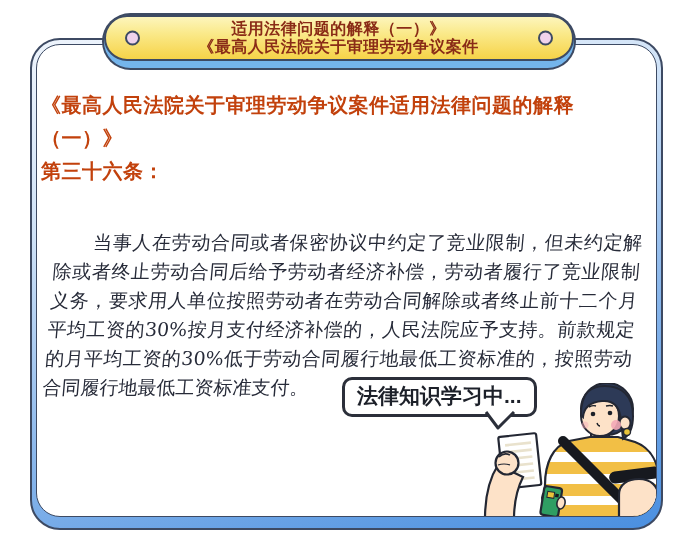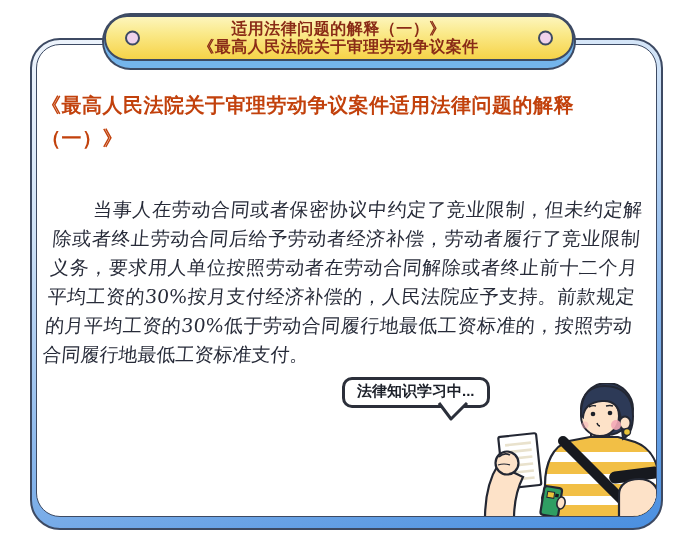--- a/index.html
+++ b/index.html
@@ -55,40 +55,41 @@
     background:#f0d3ec;border:2px solid #3d4a63;
   }
   .stud-left{left:19px;}
   .stud-right{right:19px;}
 
   
   .bubble{
     position:absolute;left:305px;top:332px;z-index:4;
     background:#fff;border:3px solid #2b2f3a;border-radius:10px;
     padding:2px 12px 4px 12px;
-    font-size:15px;font-weight:bold;color:#1c2029;white-space:nowrap;
+    font-size:21px;font-weight:bold;color:#1c2029;white-space:nowrap;
   }
   .bubble-tail{position:absolute;right:16px;bottom:-17px;}
 
   
   .person{
     position:absolute;right:-2px;bottom:-2px;z-index:2;
     width:175px;height:135px;
   }
 </style>
 </head>
 <body>
 
 <div class="page">
 
   <div class="card-outer">
     <div class="card-inner">
 
       <div class="card-title">
         <div>《最高人民法院关于审理劳动争议案件适用法律问题的解释（一）》</div>
+        <div>第三十六条：</div>
       </div>
 
       <p class="card-body">当事人在劳动合同或者保密协议中约定了竞业限制，但未约定解除或者终止劳动合同后给予劳动者经济补偿，劳动者履行了竞业限制义务，要求用人单位按照劳动者在劳动合同解除或者终止前十二个月平均工资的30%按月支付经济补偿的，人民法院应予支持。前款规定的月平均工资的30%低于劳动合同履行地最低工资标准的，按照劳动合同履行地最低工资标准支付。</p>
 
       <div class="bubble">
         <span>法律知识学习中...</span>
         <svg class="bubble-tail" width="36" height="20" viewBox="0 0 36 20">
           <rect x="6" y="0" width="24" height="4" fill="#ffffff"></rect>
           <path d="M4,1 L16,17 L32,1" fill="#ffffff" stroke="#2b2f3a" stroke-width="3" stroke-linejoin="round"></path>
         </svg>

